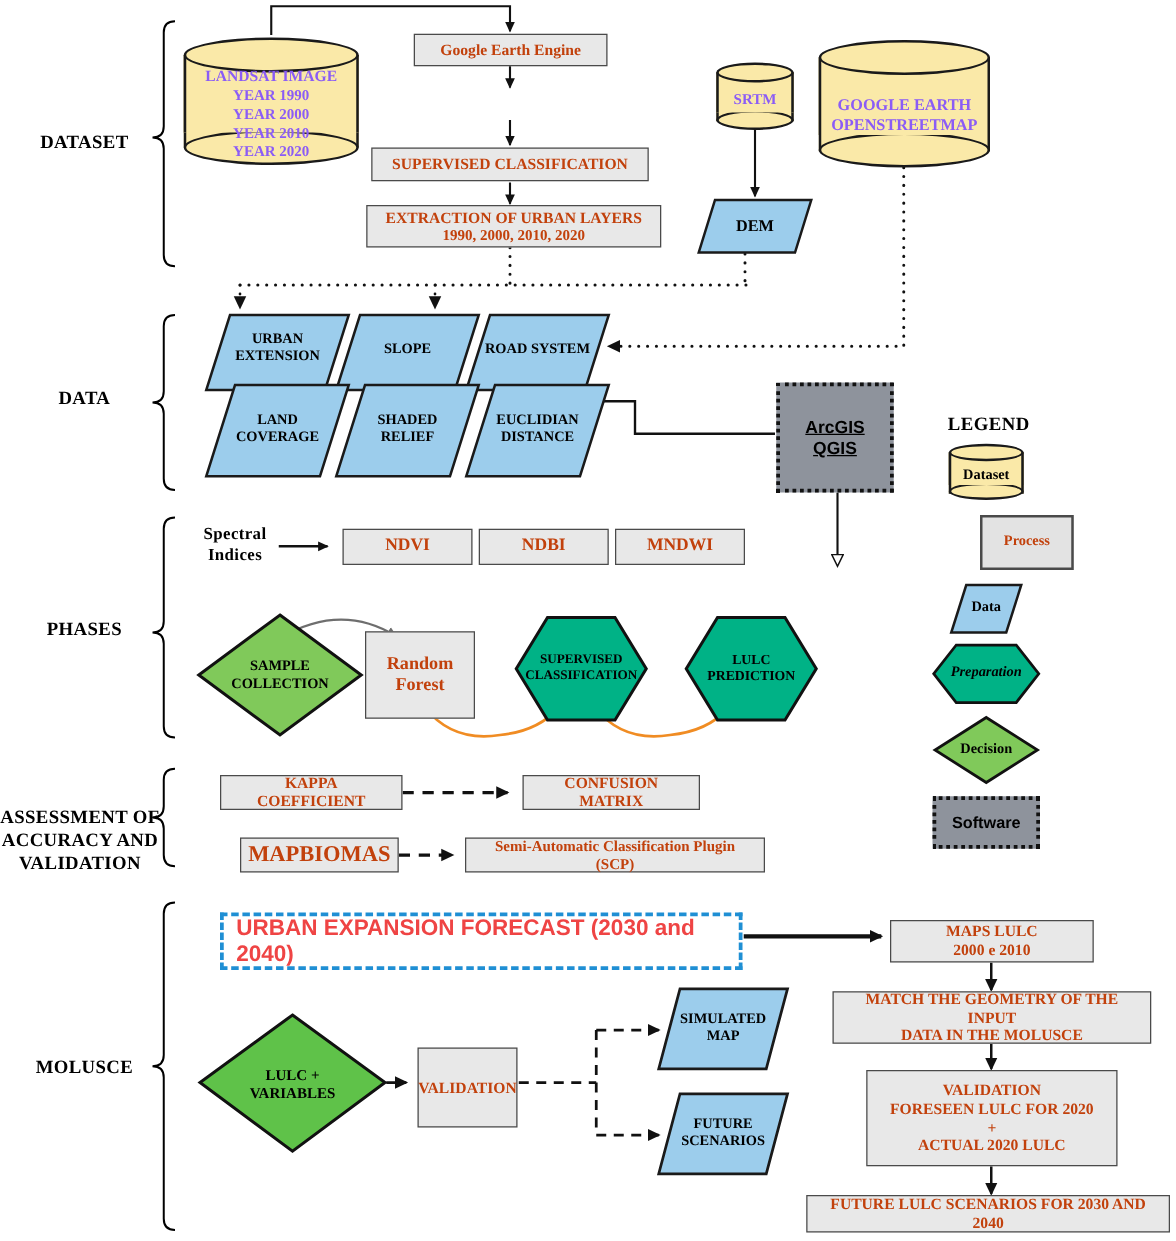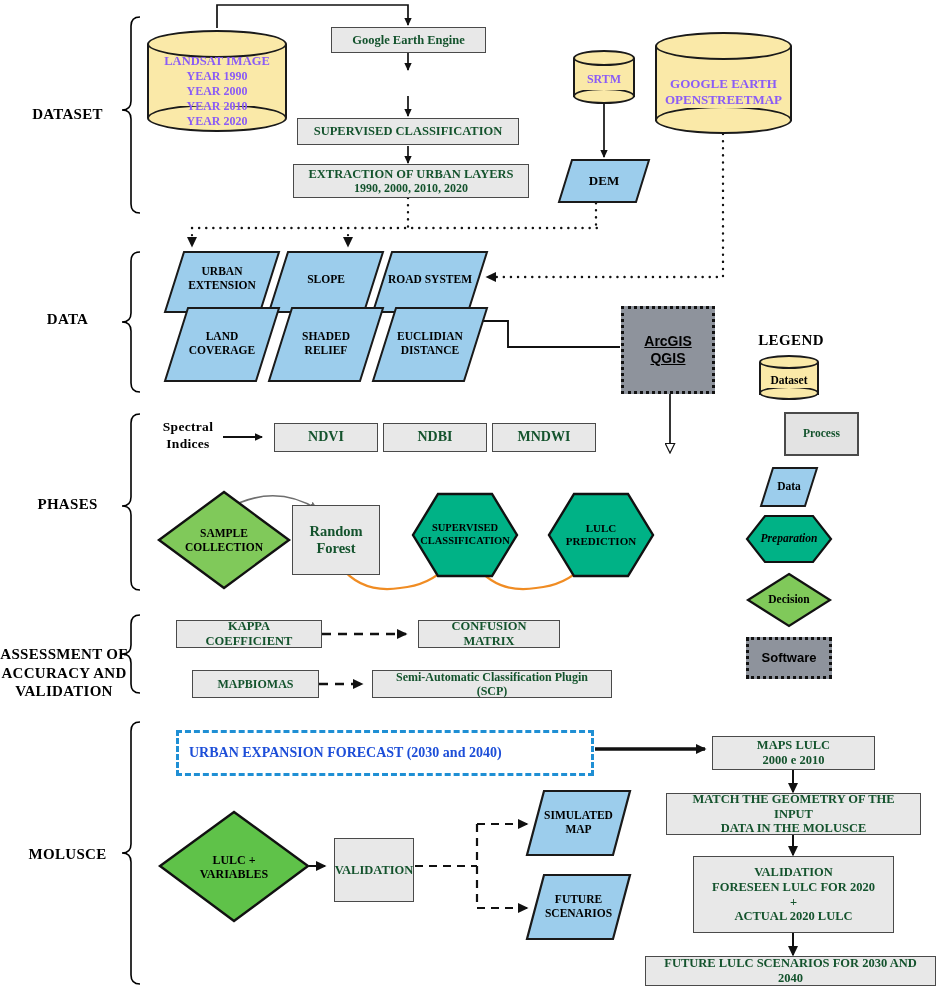--- a/index.html
+++ b/index.html
@@ -6,21 +6,21 @@
   body{font-family:"Liberation Serif",serif;}
   #stage{position:relative;width:941px;height:993px;background:#fff;overflow:hidden;}
 
   
   .sec-label{position:absolute;font-family:"Liberation Serif",serif;font-weight:bold;
              font-size:15px;color:#000;text-align:center;line-height:1.22;letter-spacing:.3px;}
 
   
   .proc{position:absolute;background:#e8e8e8;border:1.6px solid #4a4a4a;
         display:flex;align-items:center;justify-content:center;text-align:center;
-        font-family:"Liberation Serif",serif;font-weight:bold;color:#14532d;
+        font-family:"Liberation Serif",serif;font-weight:bold;color:#c2410c;
         line-height:1.18;box-sizing:border-box;padding:2px 14px;}
 
   
   .cyl{position:absolute;}
   .cyl .body{position:absolute;left:0;right:0;background:#fae9a8;
              border-left:2px solid #1a1a1a;border-right:2px solid #1a1a1a;}
   .cyl .top,.cyl .bot{position:absolute;left:0;right:0;background:#fae9a8;
              border:2px solid #1a1a1a;border-radius:50%;box-sizing:border-box;}
   .cyl .txt{position:absolute;left:0;right:0;text-align:center;
             font-family:"Liberation Serif",serif;font-weight:bold;color:#8b5cf6;line-height:1.25;z-index:4;}
@@ -39,21 +39,21 @@
 
   
   .soft{position:absolute;background:#8e939c;border:3px dotted #121212;
         display:flex;align-items:center;justify-content:center;text-align:center;
         font-family:"Liberation Sans",sans-serif;font-weight:bold;color:#000;
         line-height:1.2;box-sizing:border-box;}
 
   
   .forecast{position:absolute;border:3px dashed #1f8fd4;background:#fff;
             display:flex;align-items:center;box-sizing:border-box;padding-left:10px;
-            font-family:Liberation Serif, serif;font-weight:bold;font-size:14px;color:#1d4ed8;}
+            font-family:Liberation Sans, sans-serif;font-weight:bold;font-size:18px;color:#ef4444;}
 
   
   .legend-title{position:absolute;font-family:"Liberation Serif",serif;font-weight:bold;
                 font-size:15px;color:#000;letter-spacing:.4px;}
   .lg-lbl{position:absolute;left:0;right:0;text-align:center;
           font-family:"Liberation Serif",serif;font-weight:bold;font-size:11.5px;color:#000;z-index:5;}
 
   svg.overlay{position:absolute;left:0;top:0;width:941px;height:993px;pointer-events:none;}
   .brk{fill:none;stroke:#000;stroke-width:1.6;}
 </style>
@@ -277,21 +277,21 @@
   <div class="poly" style="left:547px;top:492px;width:108px;height:86px;">
     <svg width="108" height="86">
       <polygon points="27,2 81,2 106,43 81,84 27,84 2,43" fill="#00b286" stroke="#111" stroke-width="2.4"></polygon>
     </svg>
     <div class="lbl" style="top:30px;font-size:11px;">LULC</div>
     <div class="lbl" style="top:43px;font-size:11px;">PREDICTION</div>
   </div>
 
   <div class="proc" style="left:176px;top:620px;width:146px;height:28px;font-size:12.5px;">KAPPA COEFFICIENT</div>
   <div class="proc" style="left:418px;top:620px;width:142px;height:28px;font-size:12.5px;">CONFUSION MATRIX</div>
-  <div class="proc" style="left:192px;top:670px;width:127px;height:28px;font-size:12px;">MAPBIOMAS</div>
+  <div class="proc" style="left:192px;top:670px;width:127px;height:28px;font-size:18px;">MAPBIOMAS</div>
   <div class="proc" style="left:372px;top:670px;width:240px;height:28px;font-size:12px;">Semi-Automatic Classification Plugin (SCP)</div>
 
   <div class="forecast" style="left:176px;top:730px;width:418px;height:46px;">URBAN EXPANSION FORECAST (2030 and 2040)</div>
 
   <div class="poly" style="left:158px;top:810px;width:152px;height:113px;">
     <svg width="152" height="113">
       <polygon points="76,2 150,56 76,111 2,56" fill="#5fc249" stroke="#111" stroke-width="2.4"></polygon>
     </svg>
     <div class="lbl" style="top:44px;font-size:12px;">LULC  +</div>
     <div class="lbl" style="top:58px;font-size:12px;">VARIABLES</div>

